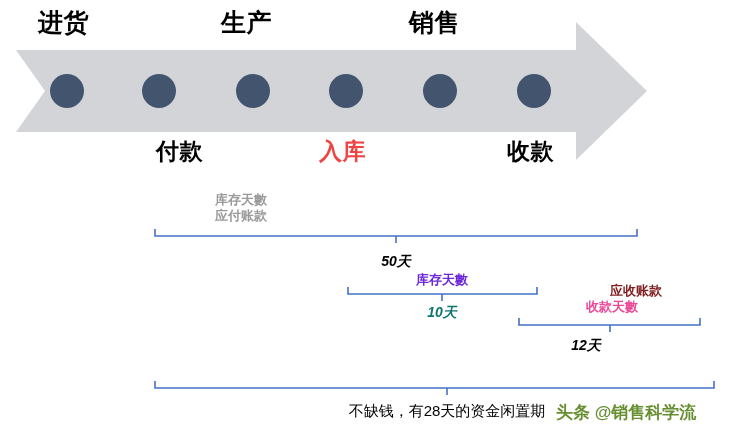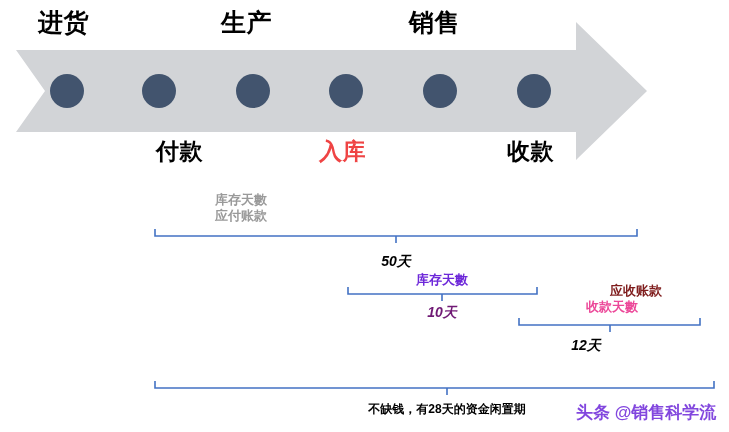--- a/index.html
+++ b/index.html
@@ -59,22 +59,22 @@
     color: #1a1a1a;
     font-weight: bold;
     font-size: 14px;
     line-height: 1;
     white-space: nowrap;
     font-style: italic;
   }
   .summary-label {
     position: absolute;
     color: #000000;
-    font-weight: bold;
-    font-size: 12px;
+    font-weight: normal;
+    font-size: 15px;
     line-height: 1;
     white-space: nowrap;
   }
 
   
   .watermark {
     position: absolute;
     color: #8a8a8a;
     font-size: 17px;
     font-weight: bold;
@@ -125,23 +125,23 @@
 
   <div class="stage-label stage-bottom" style="left: 118px; color: rgb(0, 0, 0); margin-left: 38px;">付款</div>
   <div class="stage-label stage-bottom" style="left: 319px; color: #ef4444;">入库</div>
   <div class="stage-label stage-bottom" style="left: 507px; color: rgb(0, 0, 0); text-align: right;">收款</div>
 
   <div class="bracket-label" style="left: 215px; top: 192px; color: rgb(154, 154, 154);">库存天數</div>
   <div class="bracket-label" style="left: 215px; top: 208px; color: rgb(154, 154, 154);">应付账款</div>
   <div class="days-label" style="left: 396px; top: 254px; transform: translateX(-50%); color: rgb(0, 0, 0);">50天</div>
 
   <div class="bracket-label" style="left: 442px; top: 272px; transform: translateX(-50%); color: #6d28d9;">库存天數</div>
-  <div class="days-label" style="left: 442px; top: 305px; transform: translateX(-50%); color: #701a75;">10天</div>
+  <div class="days-label" style="left: 442px; top: 305px; transform: translateX(-50%); color: #0f766e;">10天</div>
 
   <div class="bracket-label" style="left: 612px; top: 283px; transform: translateX(-50%); color: #7f1d1d; margin-left: 24px;">应收账款</div>
   <div class="bracket-label" style="left: 612px; top: 299px; transform: translateX(-50%); color: #ec4899;">收款天數</div>
   <div class="days-label" style="left: 586px; top: 338px; transform: translateX(-50%); color: rgb(0, 0, 0);">12天</div>
 
   <div class="summary-label" style="left: 447px; top: 403px; transform: translateX(-50%); color: rgb(0, 0, 0);">不缺钱，有28天的资金闲置期</div>
 
-  <div class="watermark" style="left: 576px; top: 401px; color: #6d28d9;">头条 @销售科学流</div>
+  <div class="watermark" style="left: 556px; top: 401px; color: #4d7c0f;">头条 @销售科学流</div>
 
 </div>
 
 </body></html>

